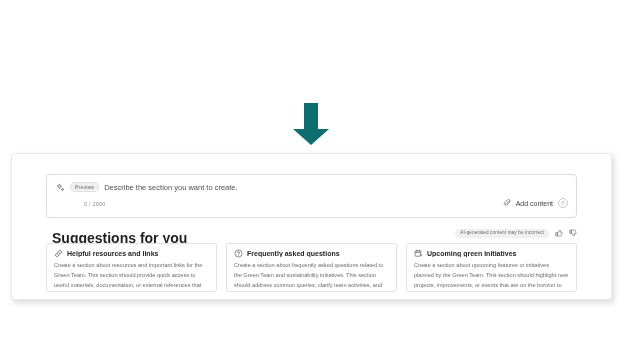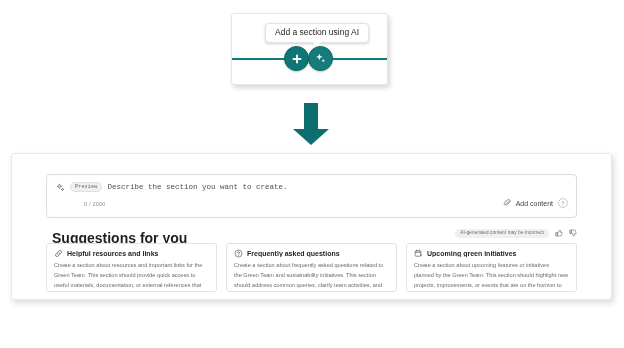--- a/index.html
+++ b/index.html
@@ -127,23 +127,22 @@
     height: 44px;
     background: #ffffff;
     border: 1px solid #dcdcdc;
     border-radius: 4px;
   }
   #prompt-row1 {
     position: absolute;
     left: 9px;
     top: 7px;
     display: flex;
-    align-items: center;
+    align-items: flex-end;
     gap: 5px;
-    font-family: Liberation Mono, monospace;
   }
   .preview-badge {
     font-size: 5px;
     letter-spacing: .2px;
     color: #5f5f5f;
     background: #f0f0f0;
     border: 1px solid #e0e0e0;
     border-radius: 7px;
     padding: 1.5px 4px;
     line-height: 1;
@@ -247,44 +246,20 @@
     line-height: 1.75;
     color: #6b6b6b;
   }
   .card-icon { flex: 0 0 auto; display:block; }
 </style>
 </head>
 <body>
 
 <div id="stage">
 
-  <div id="top-panel">
-
-    <div class="section-rule"></div>
-
-    <div id="tooltip">
-      <span>Add a section using AI</span>
-      <span class="tail-border"></span>
-      <span class="tail"></span>
-    </div>
-
-    <div class="circle-btn" id="add-btn">
-      <svg class="card-icon" width="12" height="12" viewBox="0 0 12 12">
-        <rect x="5.1" y="1.6" width="1.8" height="8.8" rx="0.7" fill="#ffffff"></rect>
-        <rect x="1.6" y="5.1" width="8.8" height="1.8" rx="0.7" fill="#ffffff"></rect>
-      </svg>
-    </div>
-
-    <div class="circle-btn" id="ai-btn">
-      <svg class="card-icon" width="13" height="13" viewBox="0 0 16 16">
-        <path d="M6.6 2.0 L7.7 5.0 L10.7 6.1 L7.7 7.2 L6.6 10.2 L5.5 7.2 L2.5 6.1 L5.5 5.0 Z" fill="#ffffff"></path>
-        <path d="M11.4 8.6 L12.0 10.2 L13.6 10.8 L12.0 11.4 L11.4 13.0 L10.8 11.4 L9.2 10.8 L10.8 10.2 Z" fill="#ffffff"></path>
-      </svg>
-    </div>
-  </div>
 
   <svg id="arrow" viewBox="0 0 38 42">
     <path d="M12 0 H26 V26 H37 L19 42 L1 26 H12 Z" fill="#0d6e70"></path>
   </svg>
 
   <div id="bottom-panel">
 
     <div id="prompt-box">
 
       <div id="prompt-row1">

